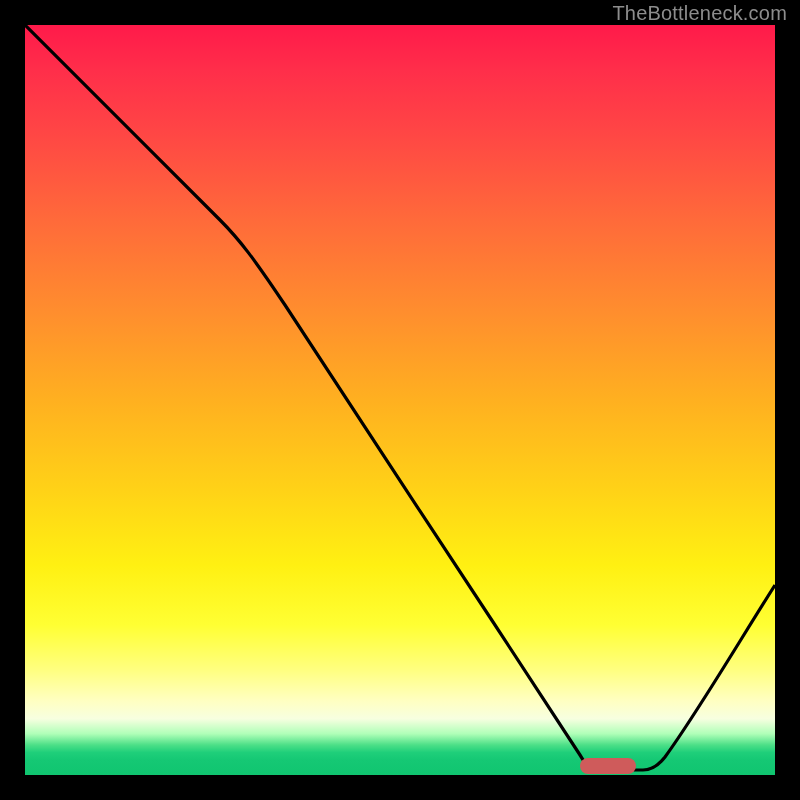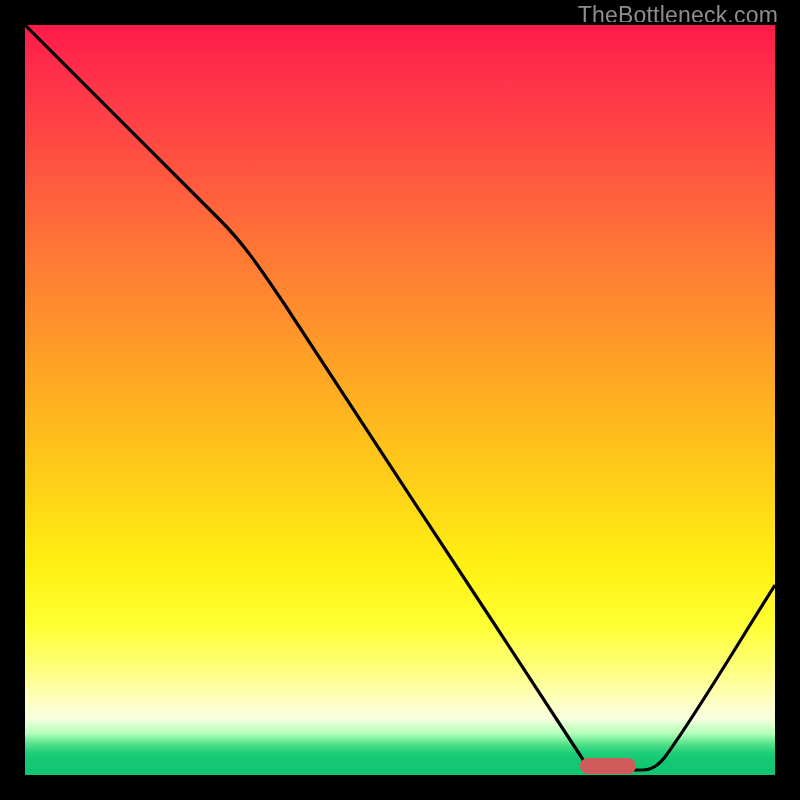--- a/index.html
+++ b/index.html
@@ -52,23 +52,23 @@
   .marker {
     position: absolute;
     width: 56px;
     height: 16px;
     background: #cf5b5b;
     border-radius: 8px;
   }
   .watermark {
     position: absolute;
     top: 2px;
-    right: 22px;
+    right: 13px;
     color: #8d8d8d;
-    font-size: 23px;
+    font-size: 20px;
     font-weight: 500;
     letter-spacing: 0.2px;
   }
 </style>
 </head>
 <body>
 
 <div class="watermark">TheBottleneck.com</div>
 
 <div class="frame">

